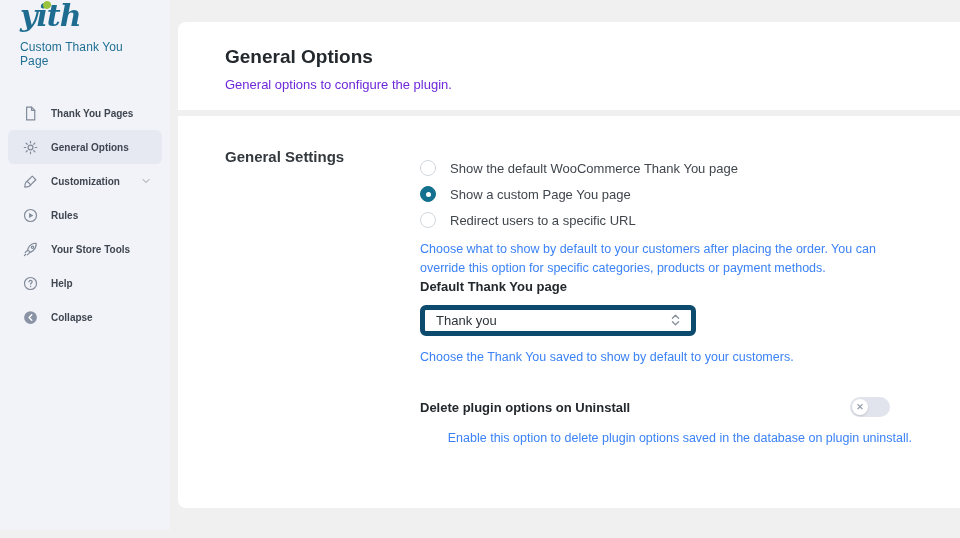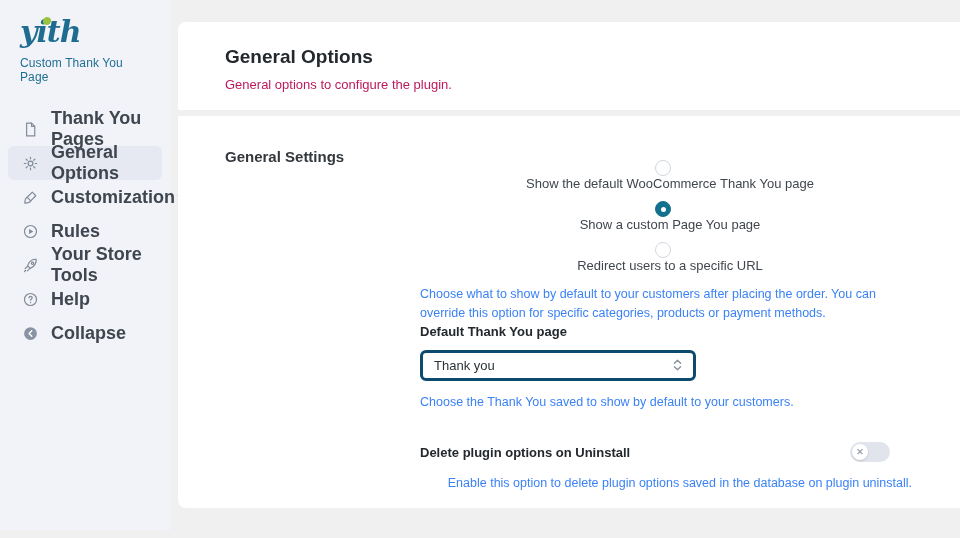--- a/index.html
+++ b/index.html
@@ -10,21 +10,20 @@
     position: relative;
     overflow: hidden;
     -webkit-font-smoothing: antialiased;
   }
 
   
   .sidebar {
     position: absolute; left: 0; top: 0; bottom: 8px;
     width: 170px;
     background: #f1f3f8;
-    padding-top: 16px;
   }
   .logo-block { padding: 0 20px 14px 20px; }
   .logo-text {
     font-family: "DejaVu Serif", serif;
     font-style: italic; font-weight: bold;
     font-size: 30px; line-height: 32px;
     color: #1e6d90;
     letter-spacing: -1px;
     position: relative;
     display: inline-block;
@@ -51,73 +50,73 @@
     cursor: pointer;
     color: #3f4650;
   }
   .menu-item.selected { background: #e6e9f2; }
   .menu-item .mi-icon {
     width: 17px; height: 17px; margin-right: 12px;
     display: inline-flex; align-items: center; justify-content: center;
     flex: 0 0 auto;
   }
   .menu-item .mi-icon svg { width: 17px; height: 17px; display: block; }
-  .menu-item .mi-label { font-size: 18px; font-weight: 600; }
+  .menu-item .mi-label { font-size: 10px; font-weight: 600; }
   .menu-item .mi-caret { margin-left: auto; display: inline-flex; }
   .ic-stroke { stroke: #828b99; fill: none; stroke-width: 1.7; stroke-linecap: round; stroke-linejoin: round; }
   .ic-fill { fill: #828b99; }
 
   
   .panel {
     position: absolute; left: 178px; top: 22px;
     width: 782px; height: 486px;
     background: #ffffff;
     border-radius: 8px 0 0 8px;
     display: flex; flex-direction: column;
     overflow: hidden;
   }
   .panel-header { padding: 24px 40px 18px 47px; }
   .page-title { font-size: 19px; font-weight: 600; color: #23282d; }
-  .page-subtitle { margin-top: 9px; font-size: 13px; color: #be185d; }
+  .page-subtitle { margin-top: 9px; font-size: 13px; color: #6d28d9; }
   .header-strip { height: 6px; background: #f0f0f1; flex: 0 0 auto; }
 
   .panel-body {
     flex: 1 1 auto;
     display: flex;
     padding: 32px 40px 20px 47px;
   }
   .section-label-col { width: 195px; flex: 0 0 auto; }
   .section-label { font-size: 15px; font-weight: 600; color: #33383d; }
   .controls-col { flex: 1 1 auto; position: relative; }
 
   .field-label { font-size: 13px; font-weight: 600; color: #23282d; }
   .field-desc {
     font-size: 12.5px; color: #3b82f6; line-height: 1.55;
     max-width: 492px; margin-top: 12px;
   }
 
   .radio-list { margin-top: 12px; }
-  .radio-row { display: flex; align-items: center; margin-bottom: 10px; cursor: pointer; flex-direction: column; }
+  .radio-row { display: flex; align-items: center; margin-bottom: 10px; cursor: pointer; }
   .radio-circle {
     width: 16px; height: 16px; border-radius: 50%;
     border: 1px solid #d2d7dd; background: #fff;
     margin-right: 14px; flex: 0 0 auto;
     display: inline-flex; align-items: center; justify-content: center;
   }
   .radio-circle.checked { background: #13718f; border-color: #13718f; }
   .radio-circle.checked::after {
     content: ""; width: 5px; height: 5px; border-radius: 50%; background: #fff;
   }
   .radio-label { font-size: 13px; color: #40464d; }
 
   .group-select { }
   .select-box {
     margin-top: 11px;
     width: 276px; height: 31px;
-    border: 3px solid #0c4a6e; border-radius: 6px;
+    border: 5px solid #0c4a6e; border-radius: 6px;
     background: #fff;
     display: flex; align-items: center;
     padding: 0 10px 0 11px;
     cursor: pointer;
   }
   .select-value { font-size: 13px; color: #2c3338; flex: 1 1 auto; }
   .select-caret { display: inline-flex; flex: 0 0 auto; }
 
   .group-toggle { margin-top: 30px; text-align: right; }
   .toggle-row { display: flex; align-items: center; }

